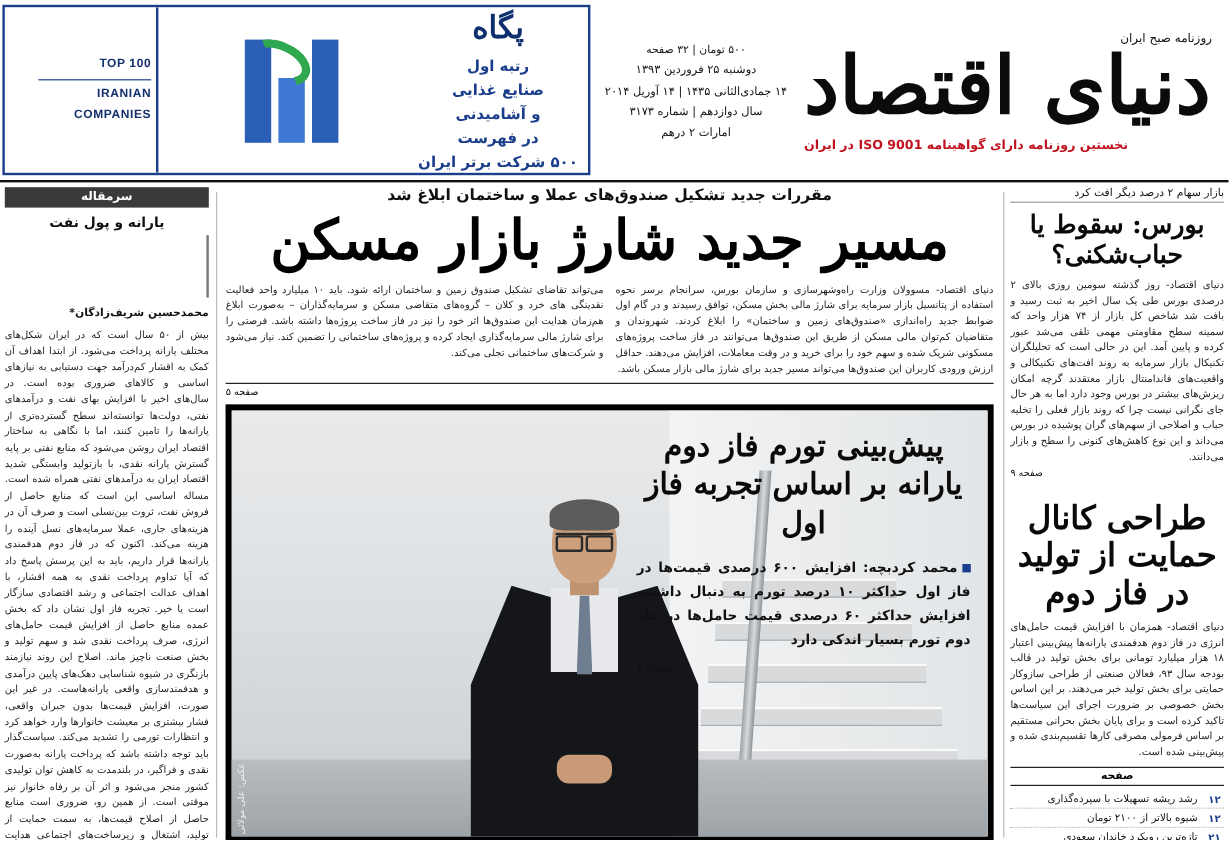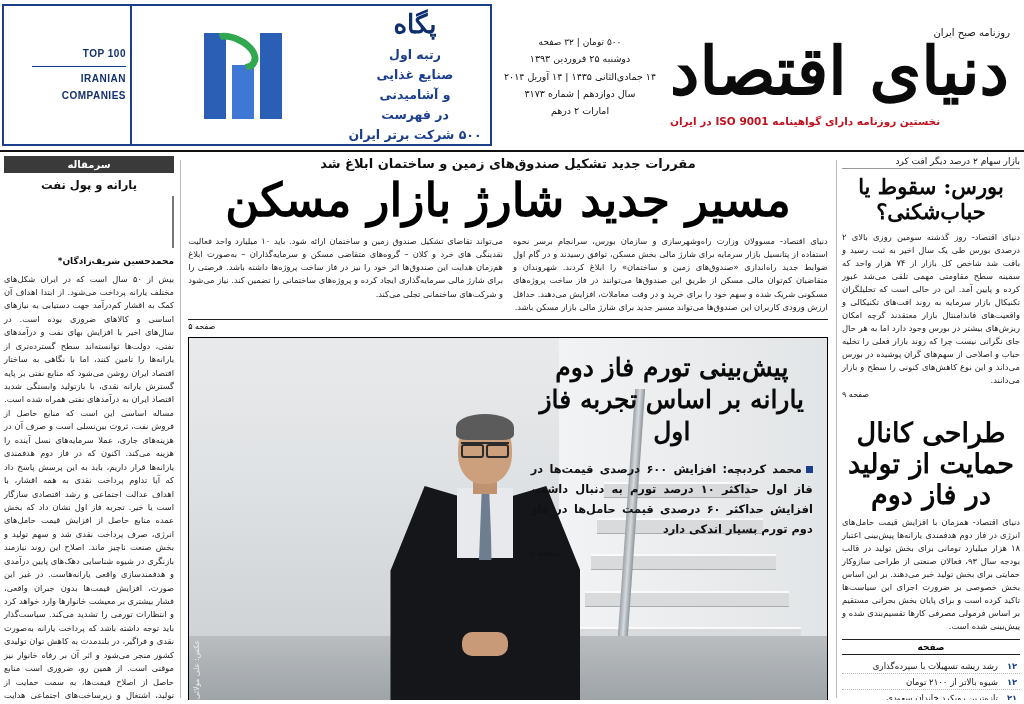--- a/index.html
+++ b/index.html
@@ -279,21 +279,21 @@
     padding-bottom: 5px;
   }
   .lead-cols .lc { flex: 1 1 0; }
   .lead-ref { text-align: left; font-size: 8px; margin-top: 2px; }
 
   
   .photo-wrap {
     position: relative;
     margin-top: 6px;
     flex: 1 1 auto;
-    border: 1px solid #000000;
+    border: 5px solid #000000;
     overflow: hidden;
     background: #cfd3d6;
     min-height: 330px;
   }
   .photo {
     position: absolute; inset: 0;
     background:
       linear-gradient(180deg,#e9eaec 0%, #dfe2e4 38%, #c9cdd1 100%);
   }
   .wall-left {
@@ -539,21 +539,21 @@
           <span class="index-num">۲۱</span>
           <span class="index-text">تازه‌ترین رویکرد خاندان سعودی</span>
         </div>
 
       </div>
     </div>
 
     <div class="vline"></div>
 
     <div class="col col-center">
-      <div class="over-line">مقررات جدید تشکیل صندوق‌های زمین و ساختمان ابلاغ شد</div>
+      <div class="over-line">مقررات جدید تشکیل صندوق‌های عملا و ساختمان ابلاغ شد</div>
       <div class="main-head">مسیر جدید شارژ بازار مسکن</div>
 
       <div class="lead-cols">
         <div class="lc">دنیای اقتصاد- مسوولان وزارت راه‌وشهرسازی و سازمان بورس، سرانجام برسر نحوه استفاده از پتانسیل بازار سرمایه برای شارژ مالی بخش مسکن، توافق رسیدند و در گام اول ضوابط جدید راه‌اندازی «صندوق‌های زمین و ساختمان» را ابلاغ کردند. شهروندان و متقاضیان کم‌توان مالی مسکن از طریق این صندوق‌ها می‌توانند در فاز ساخت پروژه‌های مسکونی شریک شده و سهم خود را برای خرید و در وقت معاملات، افزایش می‌دهند. حداقل ارزش ورودی کاربران این صندوق‌ها می‌تواند مسیر جدید برای شارژ مالی بازار مسکن باشد.</div>
         <div class="lc">می‌تواند تقاضای تشکیل صندوق زمین و ساختمان ارائه شود. باید ۱۰ میلیارد واحد فعالیت نقدینگی های خرد و کلان – گروه‌های متقاضی مسکن و سرمایه‌گذاران – به‌صورت ابلاغ هم‌زمان هدایت این صندوق‌ها اثر خود را نیز در فاز ساخت پروژه‌ها داشته باشد. فرصتی را برای شارژ مالی سرمایه‌گذاری ایجاد کرده و پروژه‌های ساختمانی را تضمین کند. نیاز می‌شود و شرکت‌های ساختمانی تجلی می‌کند.</div>
       </div>
       <div class="lead-ref">صفحه ۵</div>
 
       <div class="photo-wrap">
         <div class="photo">

